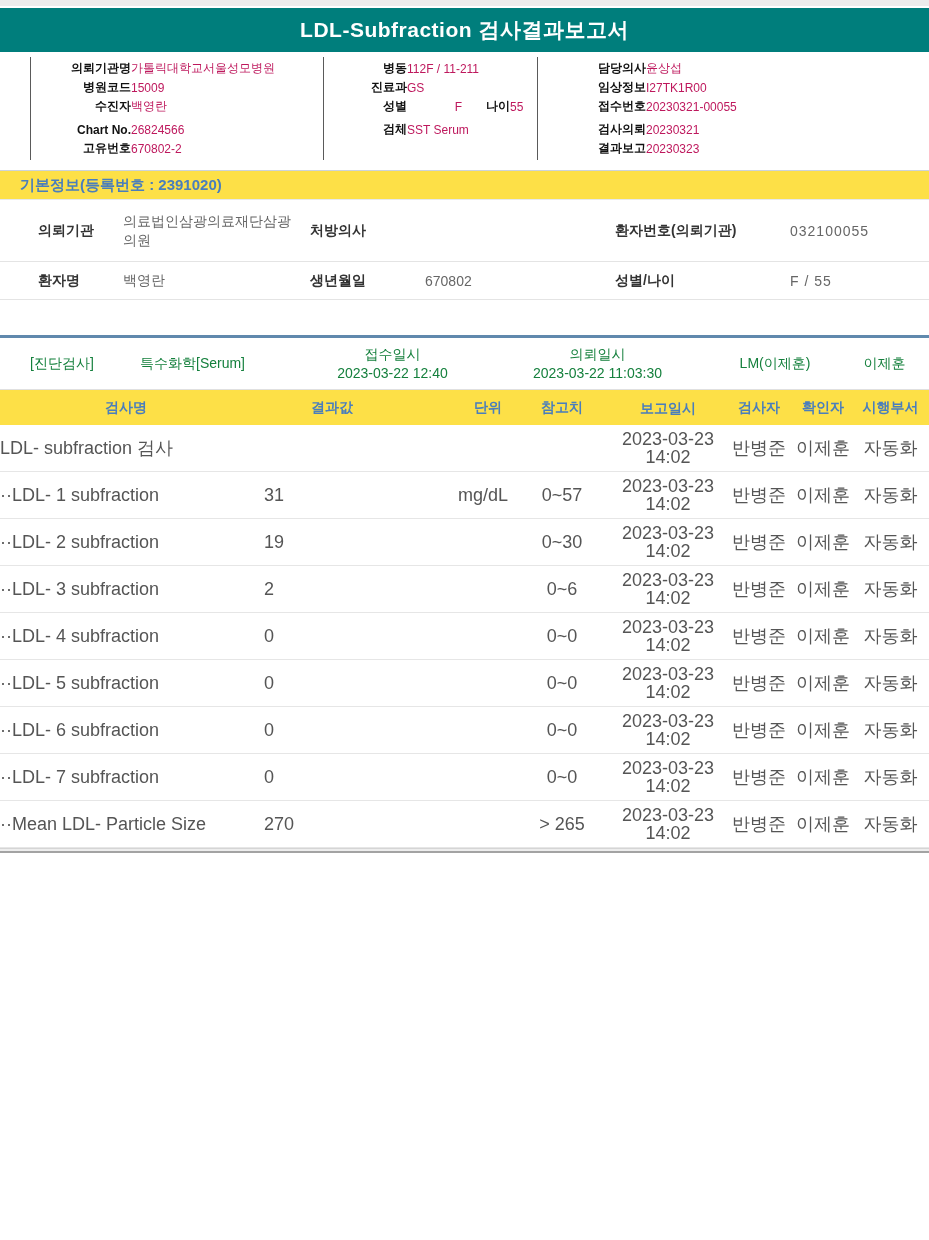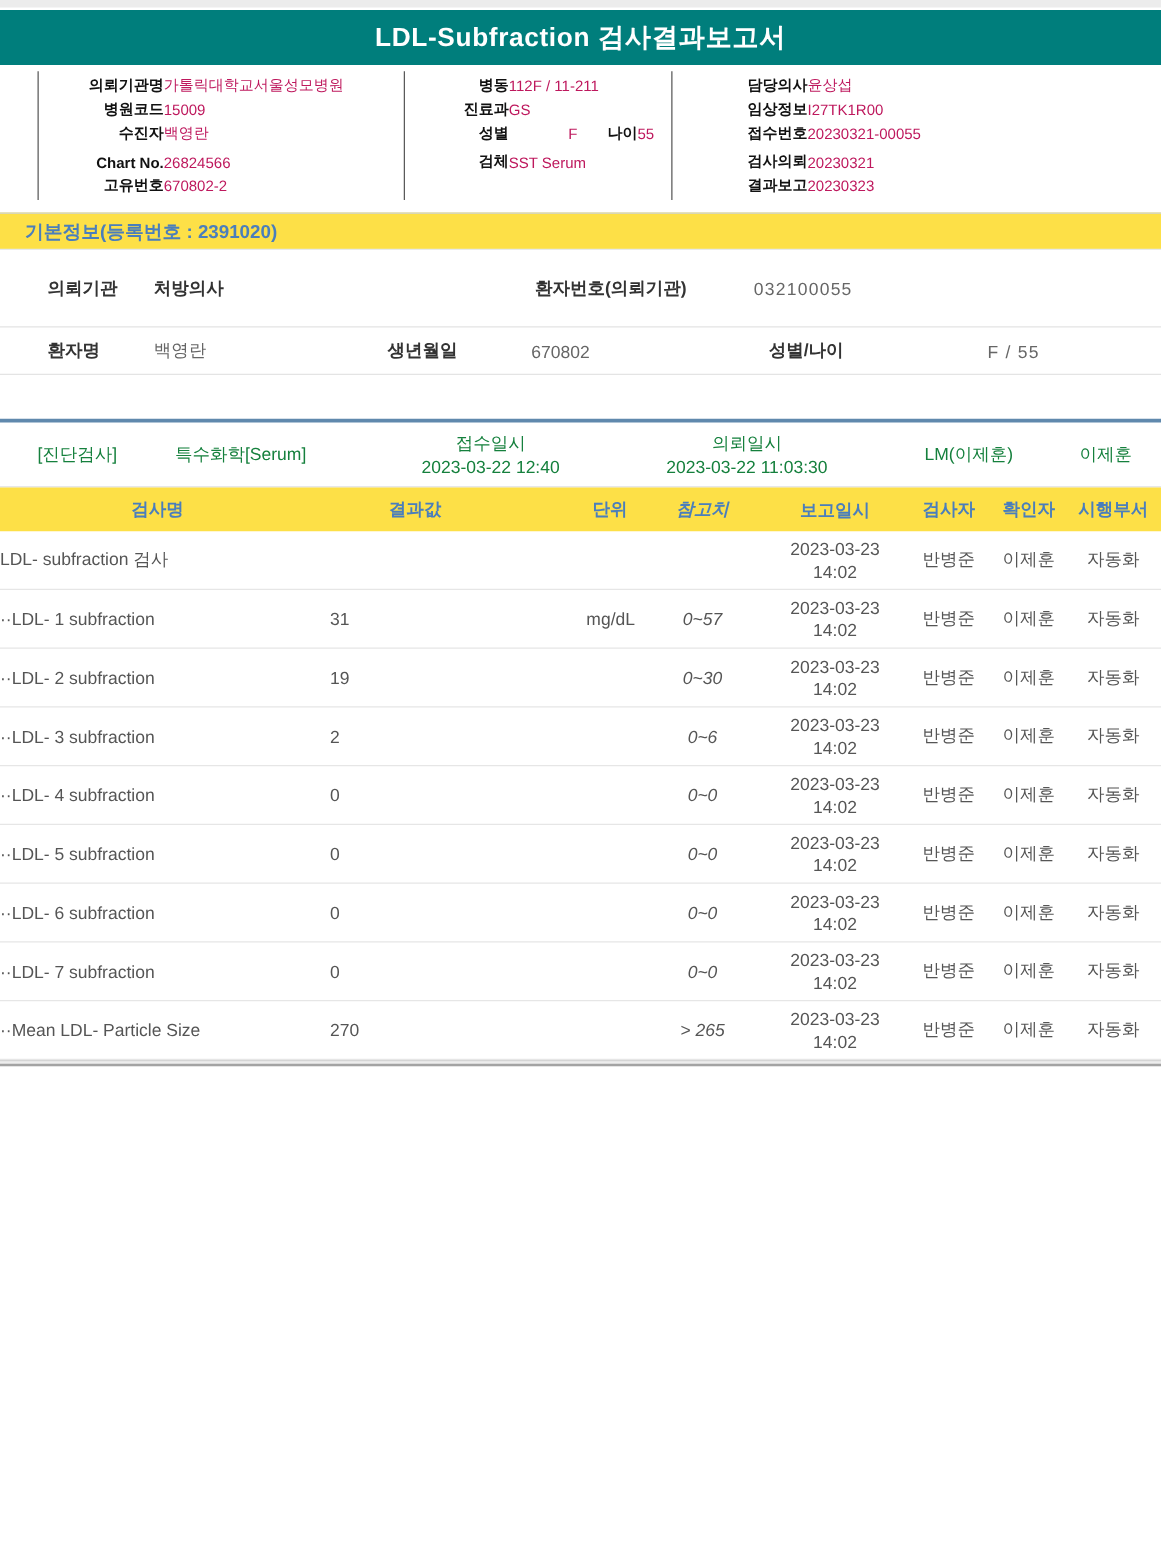--- a/index.html
+++ b/index.html
@@ -65,29 +65,29 @@
   .sp-lm { width:130px; text-align:center; }
   .sp-reviewer { flex:1; text-align:center; }
 
   
   .results-header {
     display:flex; align-items:center; height:35px; background:#fde047;
     color:var(--header_blue,#4a7ebc); font-weight:bold; font-size:14px;
   }
   .r-row {
     display:flex; align-items:center; height:47px;
-    border-bottom:1px solid #e6e6e6; font-size:14px; color:#555;
+    border-bottom:1px solid #e6e6e6; font-size:18px; color:#555;
   }
   .c-name { width:252px; text-align:left; }
   .results-header .c-name { text-align:center; }
   .c-result { width:160px; padding-left:12px; }
   .results-header .c-result { text-align:center; padding-left:0; }
   .c-unit { width:100px; text-align:right; padding-right:4px; }
   .results-header .c-unit { padding-right:10px; }
-  .c-ref { width:100px; text-align:center;font-style:italic; }
+  .c-ref { width:100px; text-align:center; }
   .c-date { width:112px; text-align:center; line-height:18px; }
   .c-tester { width:70px; text-align:center; }
   .c-conf { width:58px; text-align:center; }
   .c-dept { flex:1; text-align:center; }
 
   .table-footer { height:5px; background:#ededed; border-top:1px solid #d5d5d5; border-bottom:2px solid #a3a3a3; }
 </style>
 </head>
 <body>
 
@@ -165,20 +165,21 @@
     </div>
   </div>
 </div>
 
 <div class="section-band">
   <div class="section-title">기본정보(등록번호 : 2391020)</div>
 </div>
 
 <div class="bi-row bi-row-1">
   <div class="bi-label bi-l1">의뢰기관</div>
+  <div class="bi-value bi-v1">의료법인삼광의료재단삼광의원</div>
   <div class="bi-label bi-l2">처방의사</div>
   <div class="bi-value bi-v2"></div>
   <div class="bi-label bi-l3">환자번호(의뢰기관)</div>
   <div class="bi-value bi-v3">032100055</div>
 </div>
 <div class="bi-row bi-row-2">
   <div class="bi-label bi-l1">환자명</div>
   <div class="bi-value bi-v1">백영란</div>
   <div class="bi-label bi-l2">생년월일</div>
   <div class="bi-value bi-v2">670802</div>

